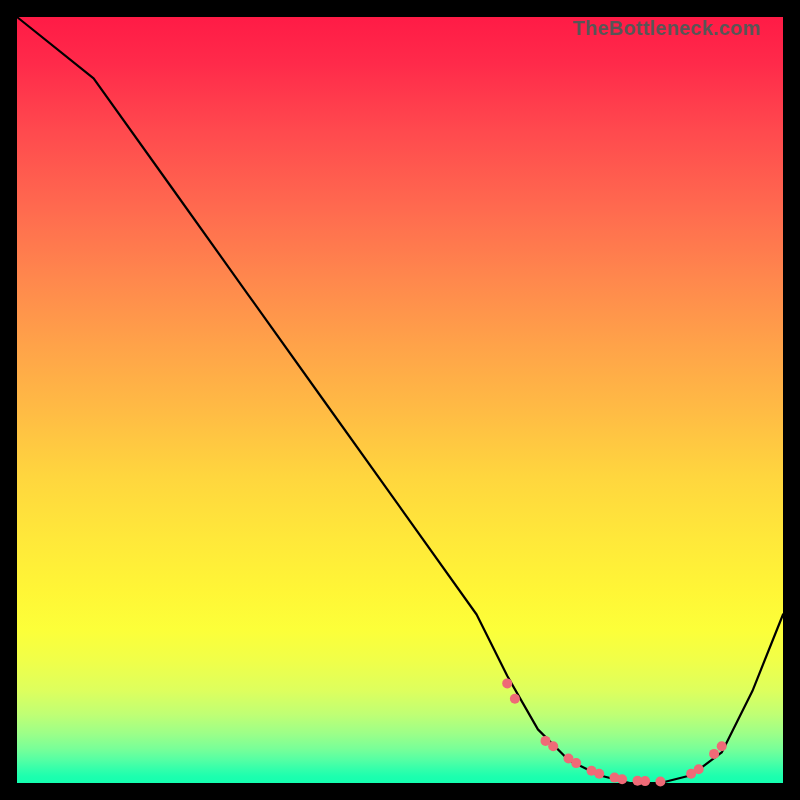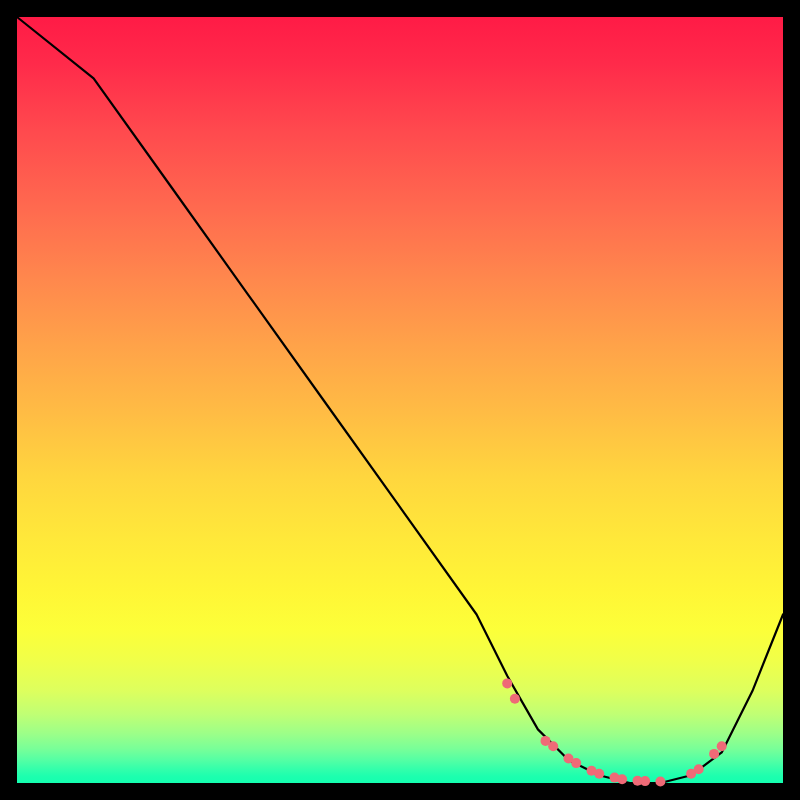--- a/index.html
+++ b/index.html
@@ -66,20 +66,21 @@
     height: 766px;
     z-index: 2;
     overflow: visible;
   }
 </style>
 </head>
 <body>
 
 <div class="frame">
   <div class="plot">
+    <div class="watermark">TheBottleneck.com</div>
     <svg class="overlay" viewBox="0 0 766 766" preserveAspectRatio="none">
       <path id="curve-path" fill="none" stroke="#000" stroke-width="2.2" stroke-linecap="round" stroke-linejoin="round" d="M0.0 0.0 L76.6 61.3 L153.2 168.5 L229.8 275.8 L306.4 383.0 L383.0 490.2 L459.6 597.5 L490.2 658.8 L520.9 712.4 L551.5 743.0 L582.2 758.3 L612.8 766.0 L643.4 766.0 L674.1 758.3 L704.7 735.4 L735.4 674.1 L766.0 597.5"></path>
       <g id="marker-group">
           <circle cx="490.2" cy="666.4" r="5" fill="#ef6a77"></circle>
           <circle cx="497.9" cy="681.7" r="5" fill="#ef6a77"></circle>
           <circle cx="528.5" cy="723.9" r="5" fill="#ef6a77"></circle>
           <circle cx="536.2" cy="729.2" r="5" fill="#ef6a77"></circle>
           <circle cx="551.5" cy="741.5" r="5" fill="#ef6a77"></circle>
           <circle cx="559.2" cy="746.1" r="5" fill="#ef6a77"></circle>
           <circle cx="574.5" cy="753.7" r="5" fill="#ef6a77"></circle>

